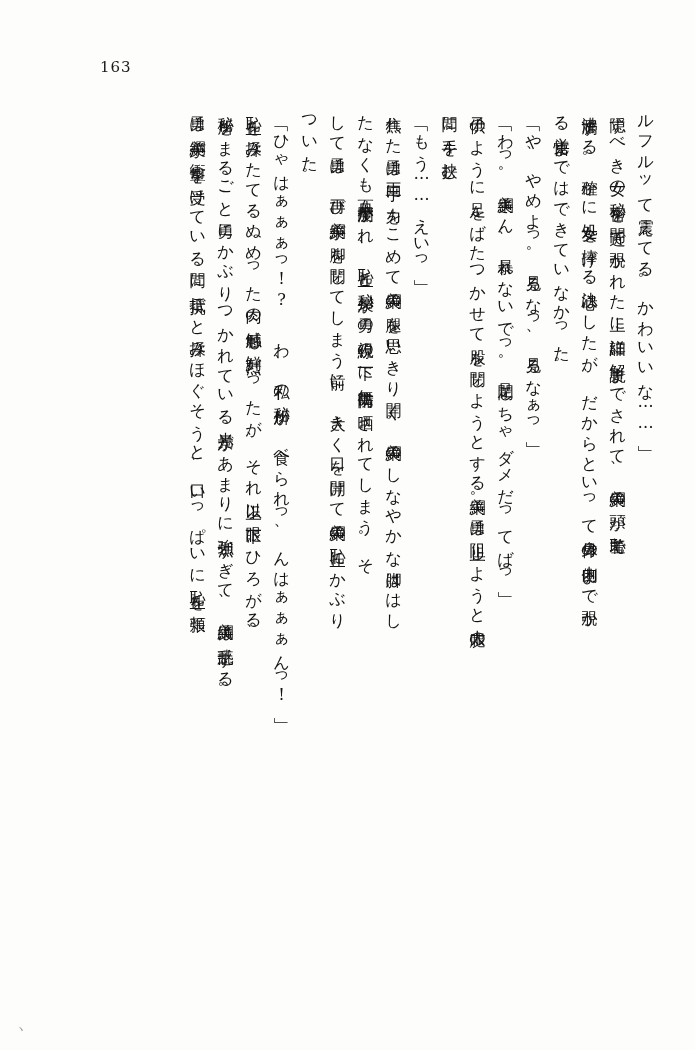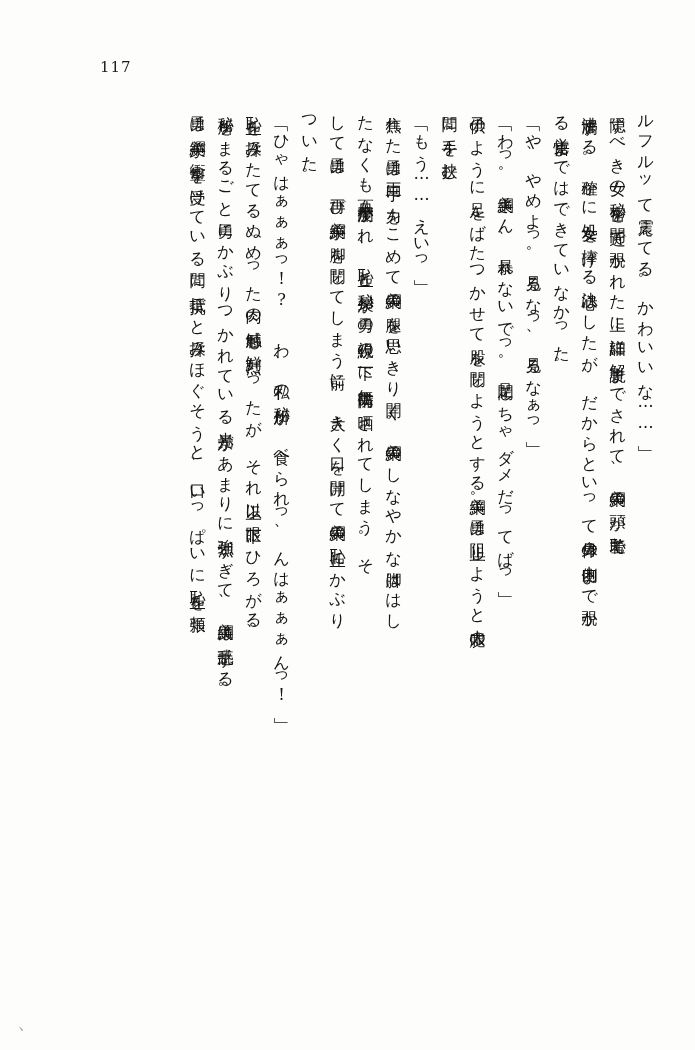--- a/index.html
+++ b/index.html
@@ -75,21 +75,21 @@
     bottom: 14px;
     font-size: 9px;
     color: #8a8a8a;
   }
 </style>
 </head>
 <body>
 
 <div class="page">
 
-  <div class="page-number">117</div>
+  <div class="page-number">163</div>
 
   <div class="body-text">
       <div class="col">ルフルッて震えてる。かわいいな……」</div>
       <div class="col">隠すべき女の秘密を間近で覗かれた上に詳細に解説までされて、美綱の頭が羞恥で</div>
       <div class="col">沸騰する。確かに処女を捧げる決心はしたが、だからといって身体の内側まで覗か</div>
       <div class="col">る覚悟まではできていなかった。</div>
       <div class="col indent">「や、やめよっ。見るなっ、見るなぁっ」</div>
       <div class="col indent">「わっ。美綱さん、暴れないでっ。足閉じちゃダメだってばっ」</div>
       <div class="col">子供のように足をばたつかせて股を閉じようとする美綱。勇は阻止しようと太腿の</div>
       <div class="col">間に手を挟む。</div>

